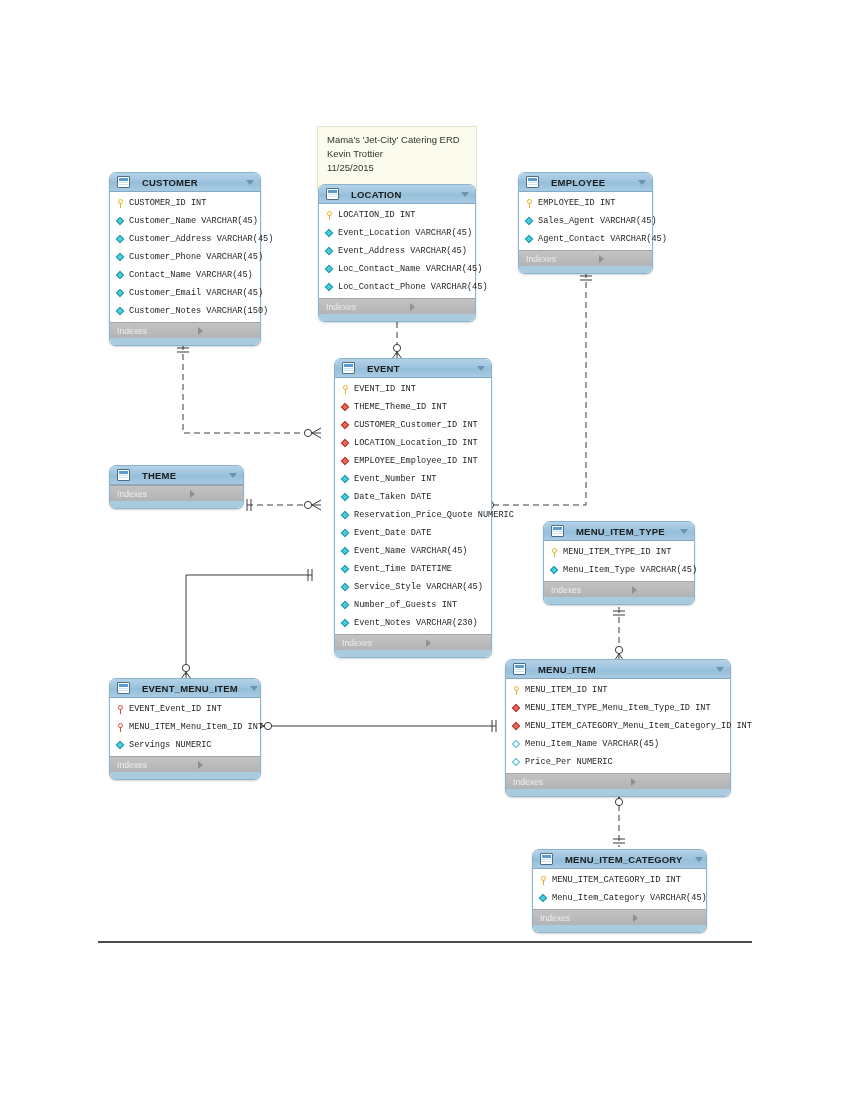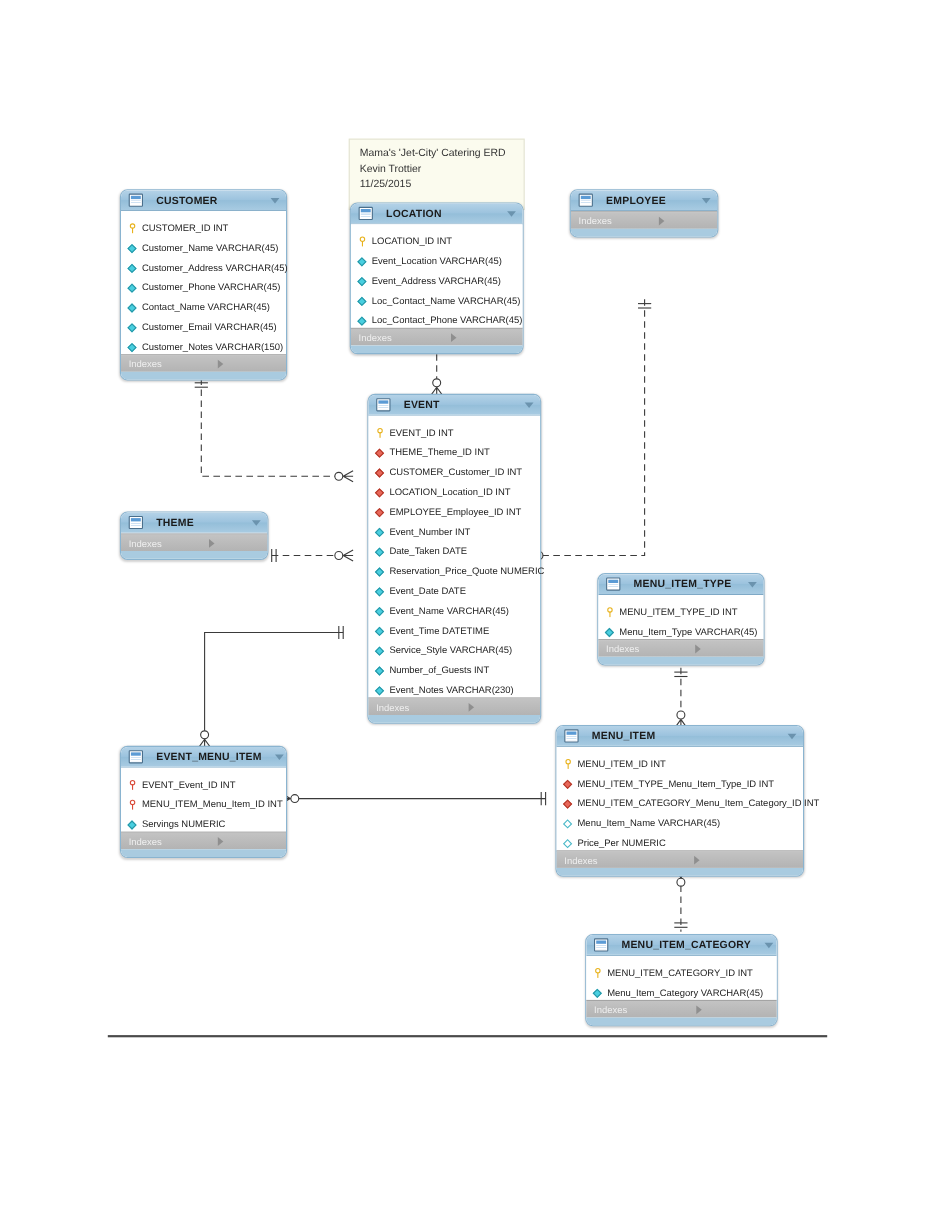--- a/index.html
+++ b/index.html
@@ -49,23 +49,23 @@
     font-size:9.5px;font-weight:bold;color:#1b1b1b;letter-spacing:.2px;
     white-space:nowrap;flex:1 1 auto;
   }
   .caret{
     width:0;height:0;flex:0 0 auto;
     border-left:4px solid transparent;border-right:4px solid transparent;
     border-top:5px solid #6b93ae;
   }
   .cols{padding:2px 0 2px 0;background:#fff;}
   .col{
-    display:flex;align-items:flex-end;gap:4px;
+    display:flex;align-items:center;gap:4px;
     height:18px;padding:0 5px 0 6px;box-sizing:border-box;
-    font-size:8.6px;color:#1c1c1c;white-space:nowrap;
+    font-size:8.6px;color:#1c1c1c;white-space:nowrap;font-family:Liberation Mono, monospace;
   }
   .ci{flex:0 0 auto;width:9px;height:9px;position:relative;}
   
   .ci.pk::before{
     content:"";position:absolute;left:2px;top:0;width:5px;height:5px;
     border:1.5px solid #e8b21c;border-radius:50%;box-sizing:border-box;
   }
   .ci.pk::after{
     content:"";position:absolute;left:3.6px;top:4px;width:1.6px;height:5px;background:#e8b21c;
   }
@@ -252,20 +252,34 @@
     </div>
     <div class="foot"></div>
   </div>
 
   <div class="tbl" style="left:518px;top:172px;width:135px;">
     <div class="tbl-hd">
       <span class="tbl-ico"></span>
       <span class="tbl-name">EMPLOYEE</span>
       <span class="caret"></span>
     </div>
+    <div class="cols">
+      <div class="col">
+          <span class="ci pk"></span>
+          <span>EMPLOYEE_ID INT</span>
+        </div>
+      <div class="col">
+          <span class="ci d"></span>
+          <span>Sales_Agent VARCHAR(45)</span>
+        </div>
+      <div class="col">
+          <span class="ci d"></span>
+          <span>Agent_Contact VARCHAR(45)</span>
+        </div>
+    </div>
     <div class="idx">
       <span>Indexes</span>
       <span class="arr"></span>
     </div>
     <div class="foot"></div>
   </div>
 
   <div class="tbl" style="left:318px;top:358px;width:158px;margin-left:16px;">
     <div class="tbl-hd">
       <span class="tbl-ico"></span>

